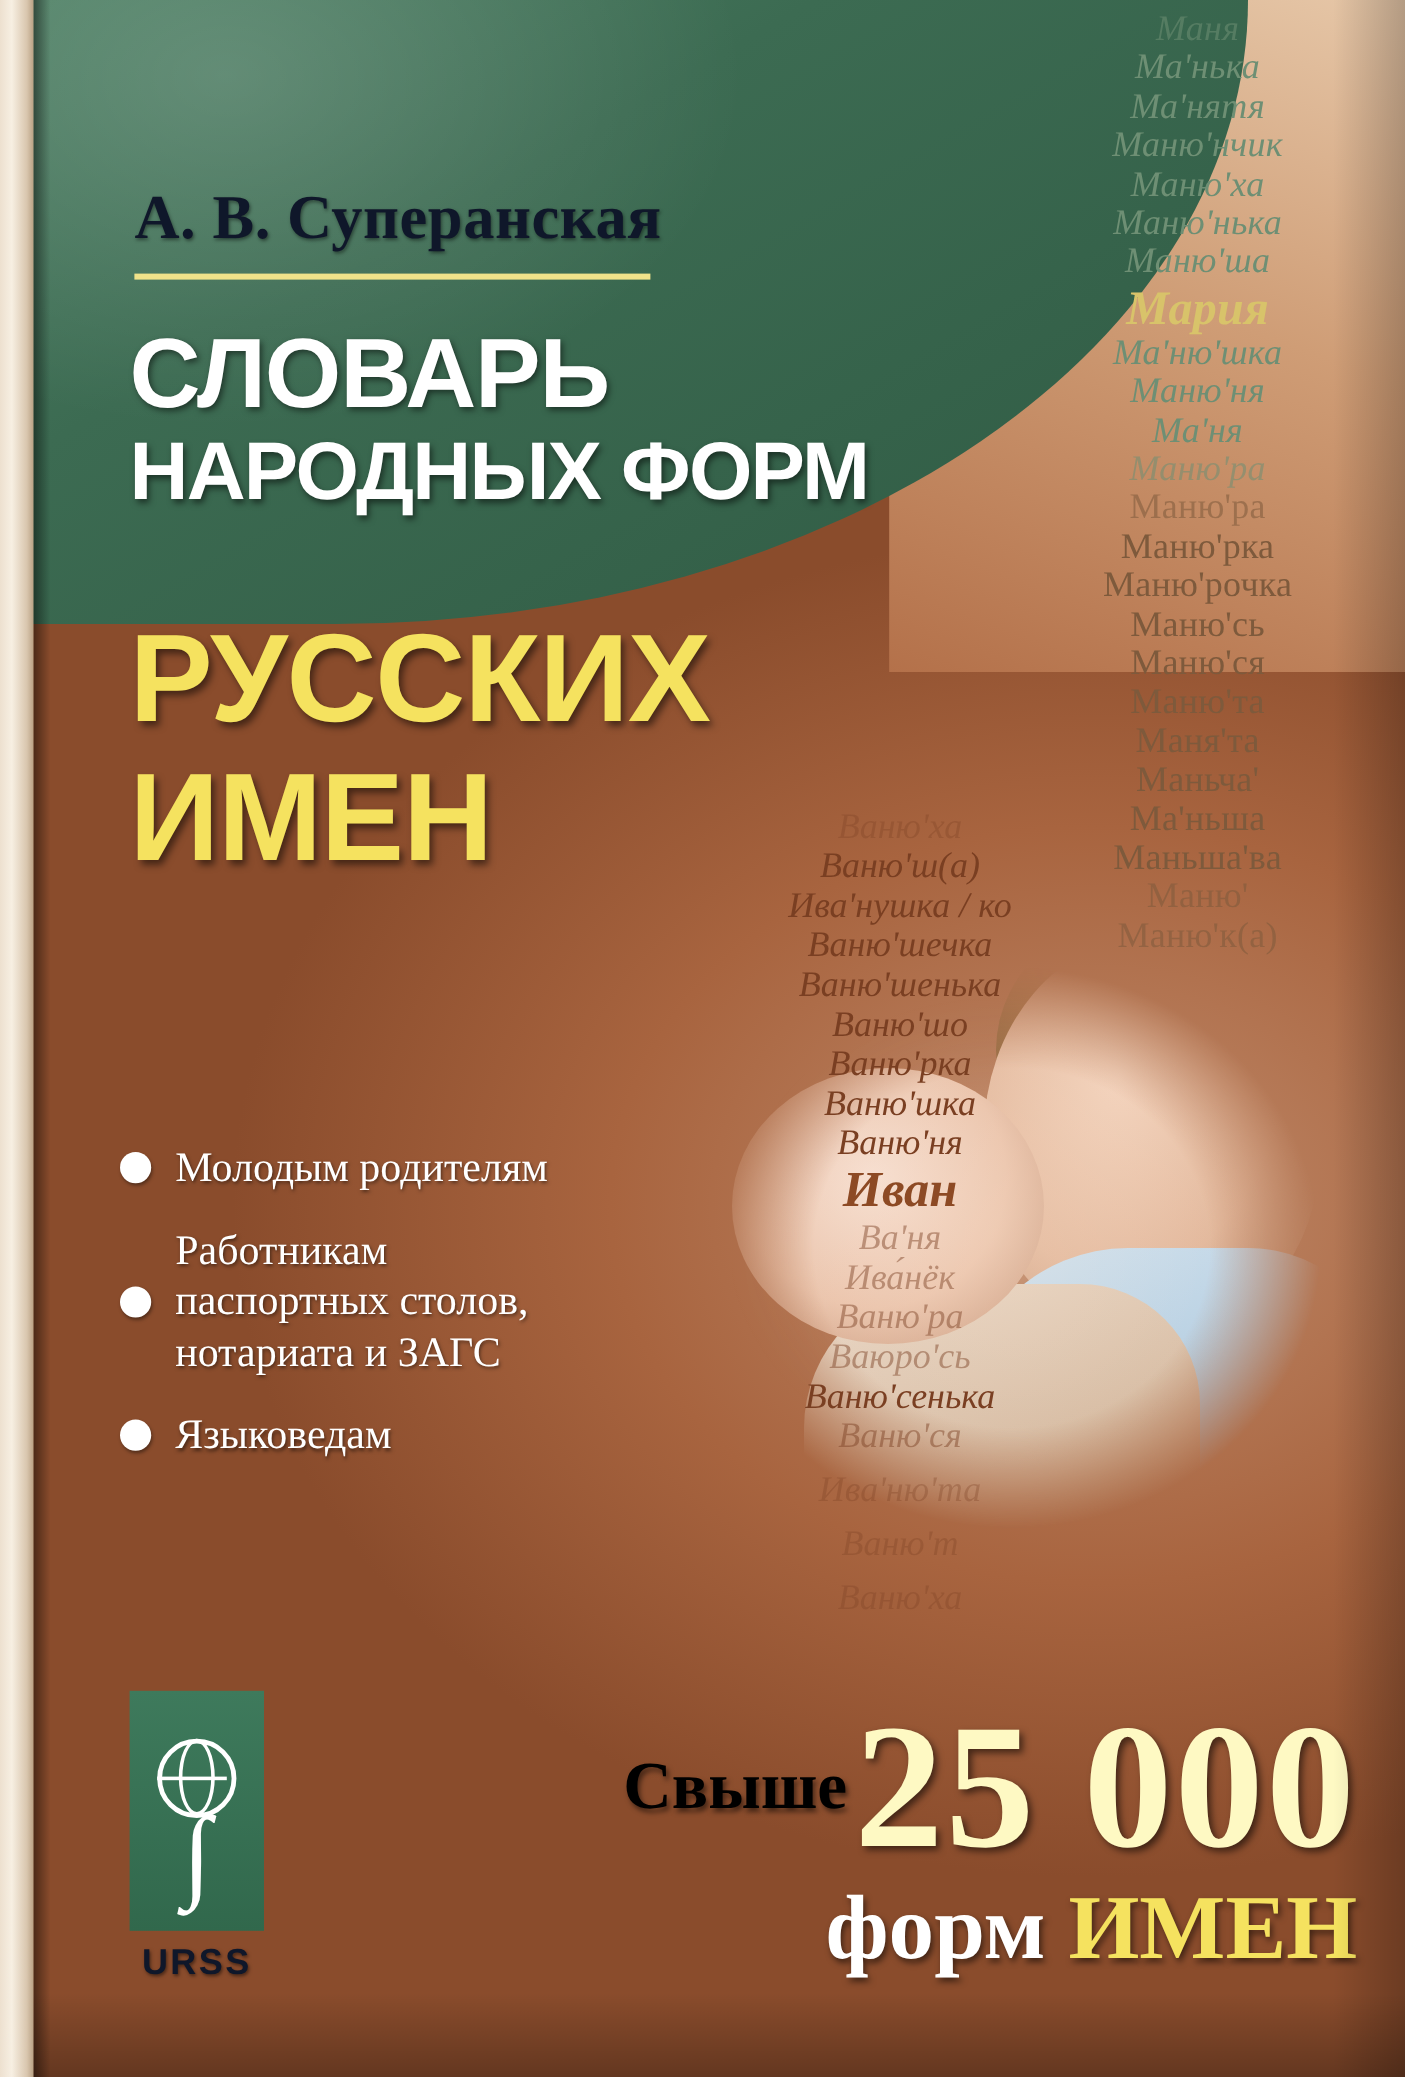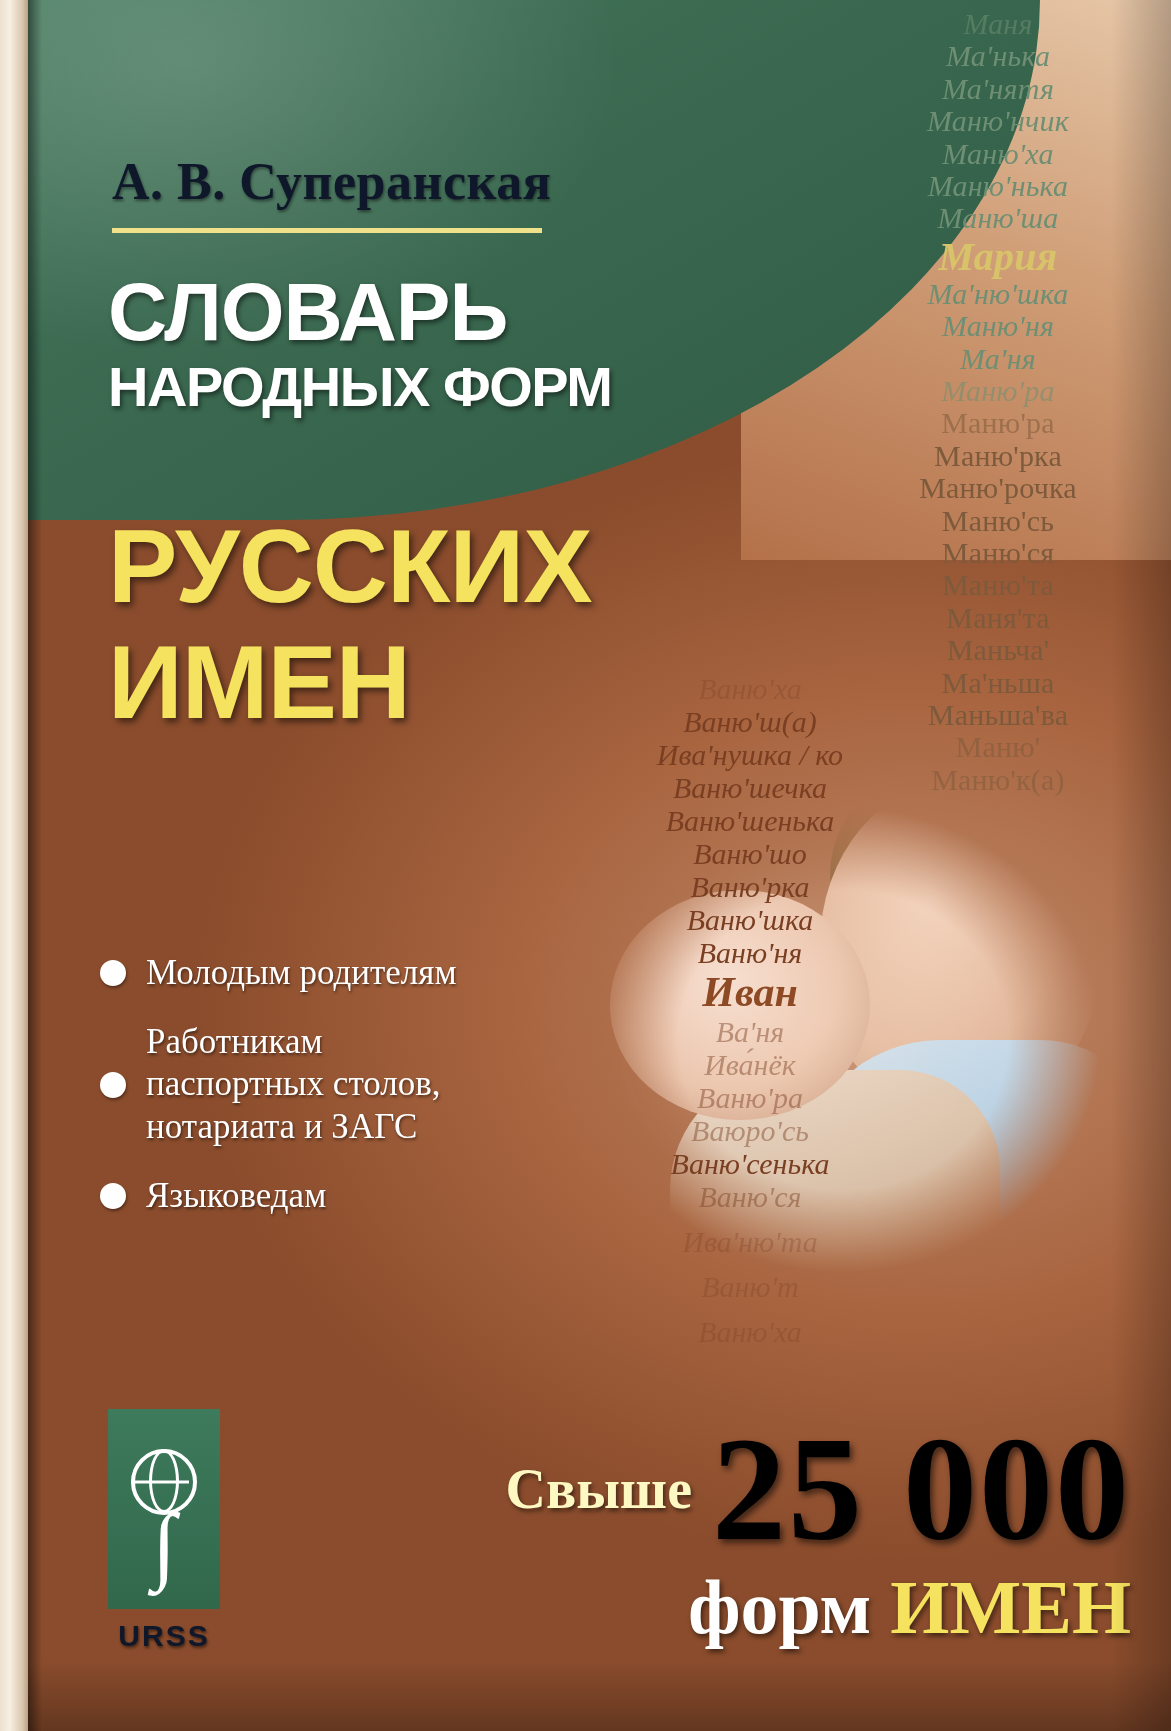--- a/index.html
+++ b/index.html
@@ -175,21 +175,21 @@
     z-index:20;
     width: 900px;
     color:#ffffff;
     font-family:"Liberation Sans", sans-serif;
     font-weight:bold;
     font-size: 82px;
     line-height: 1.08;
     letter-spacing: -1px;
     text-shadow: 2px 3px 5px rgba(0,0,0,.5);
   }
-  .title-white .l2{ font-size: 56px; letter-spacing:-1.5px; }
+  .title-white .l2{ font-size: 68px; letter-spacing:-1.5px; }
 
   .title-yellow{
     position:absolute;
     left: 108px; top: 508px;
     z-index:20;
     width: 900px;
     color:#f5e25f;
     font-family:"Liberation Sans", sans-serif;
     font-weight:bold;
     font-size: 104px;
@@ -261,31 +261,31 @@
 
   
   .promo{
     position:absolute;
     right: 40px; bottom: 86px;
     z-index: 26;
     text-align:right;
     width: 760px;
   }
   .promo .svyshe{
-    color:#fef9c3;
+    color:#000000;
     font-family:"Liberation Serif", serif;
     font-weight:bold;
     font-size:56px;
     display:inline-block;
     vertical-align:middle;
-    margin-right:20px;
+    margin-right:6px;
     text-shadow:2px 3px 4px rgba(0,0,0,.5);
   }
   .promo .num{
-    color:#000000;
+    color:#fef9c3;
     font-family:"Liberation Serif", serif;
     font-weight:bold;
     font-size:148px;
     display:inline-block;
     vertical-align:middle;
     line-height:1;
     letter-spacing:2px;
     text-shadow:3px 4px 6px rgba(0,0,0,.55);
   }
   .promo .line2{

